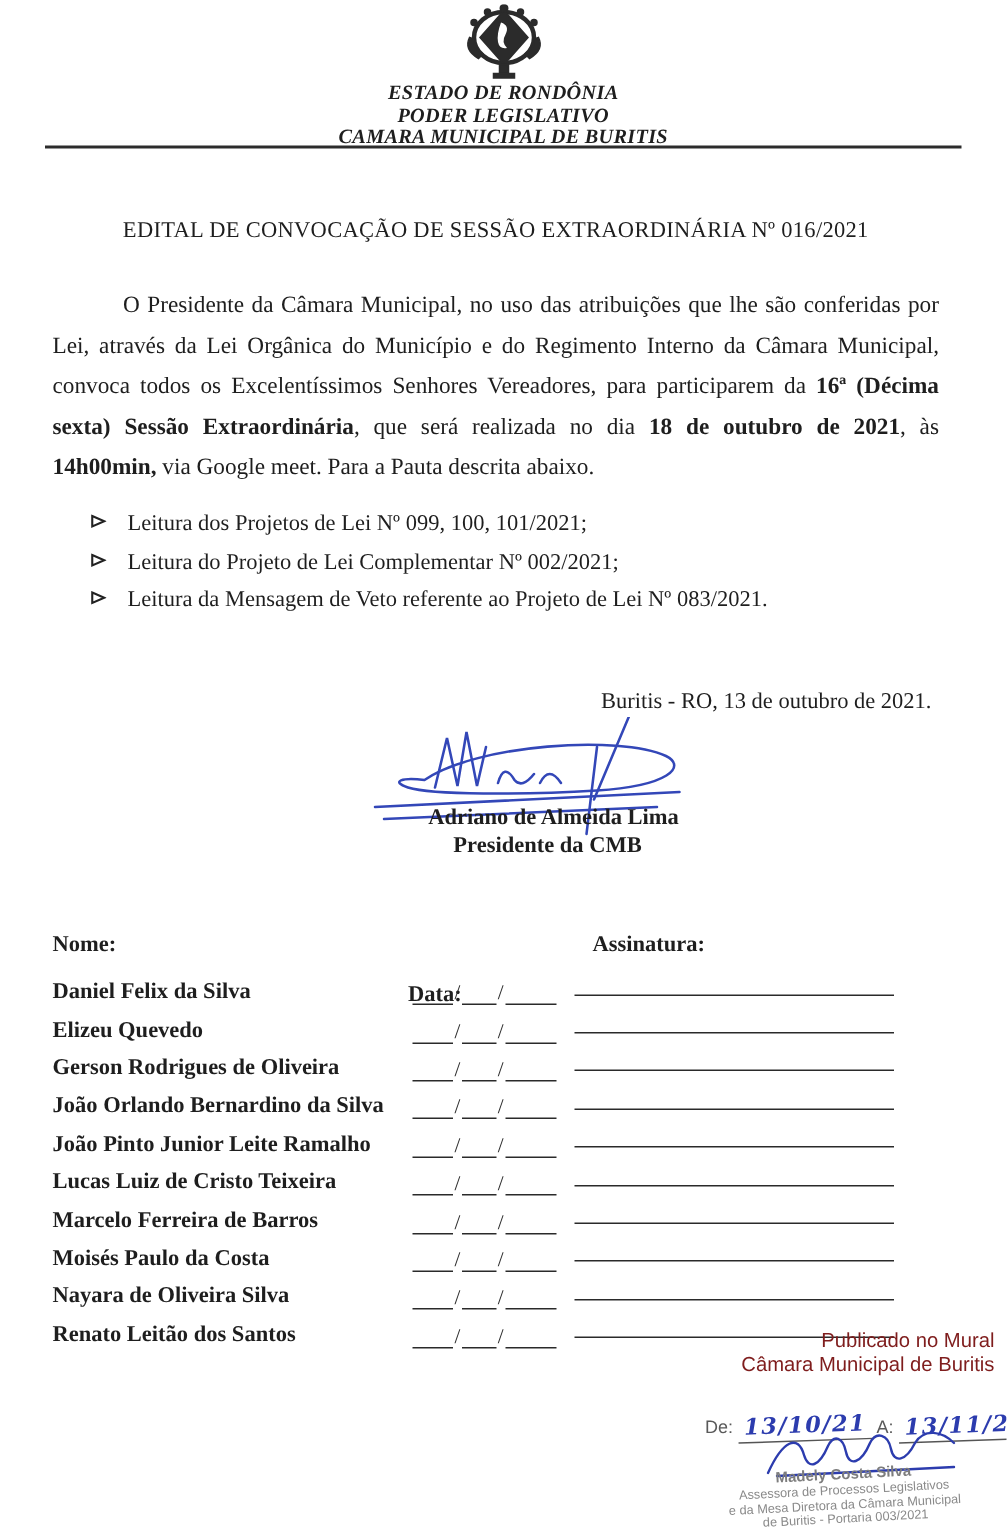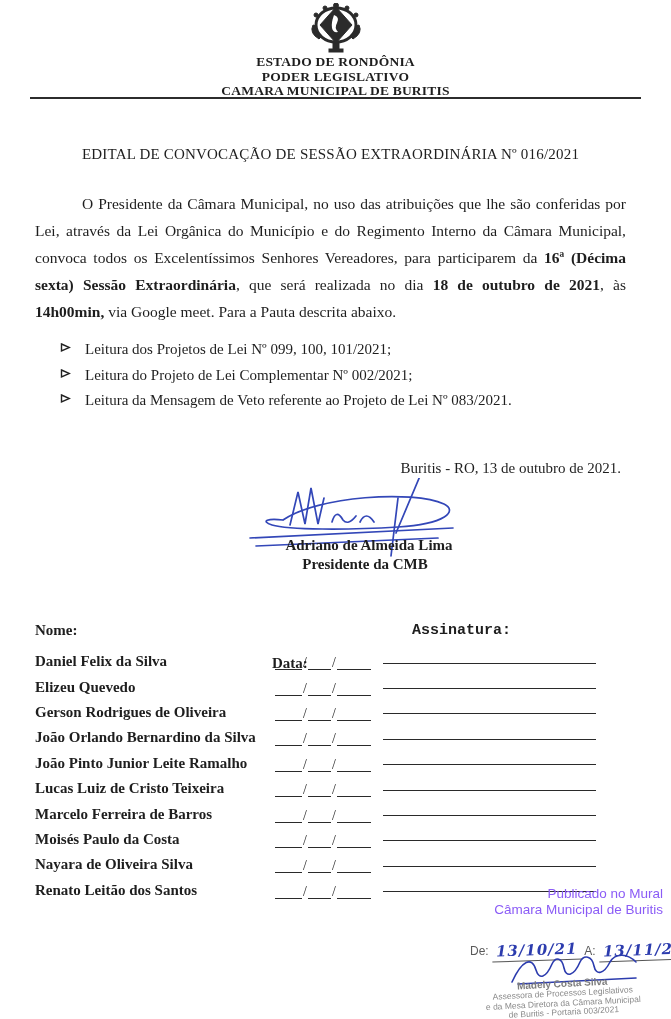--- a/index.html
+++ b/index.html
@@ -8,21 +8,21 @@
     width: 671px; height: 1019px;
     background: #ffffff;
     position: relative;
     overflow: hidden;
     font-family: "Liberation Serif", serif;
     color: #1e1e1e;
   }
   .page { position: absolute; inset: 0; }
 
   
-  .header { position: absolute; top: 0; left: 30px; right: 30px; text-align: center; }
+  .header { position: absolute; top: 0; left: 30px; right: 30px; text-align: center; font-style: italic; }
   .crest { margin: 3px auto 2px auto; display: block; }
   .org-line { font-weight: bold; font-size: 13.5px; line-height: 14.5px; letter-spacing: .2px; }
   .header-rule { position: absolute; top: 97px; left: 30px; right: 30px; border-top: 2px solid #2c2c2c; }
 
   
   .doc-title {
     position: absolute; top: 146px; left: 35px; right: 45px;
     text-align: center; font-weight: normal; font-size: 15px; letter-spacing: .2px;
   }
 
@@ -38,34 +38,34 @@
   
   .dateline { position: absolute; top: 460px; right: 50px; font-size: 15px; }
   .sig-scribble { position: absolute; left: 248px; top: 478px; pointer-events: none; }
   .sig-name { position: absolute; top: 537px; left: 369px; transform: translateX(-50%); font-weight: bold; font-size: 15px; white-space: nowrap; }
   .sig-role { position: absolute; top: 556px; left: 365px; transform: translateX(-50%); font-weight: bold; font-size: 15px; white-space: nowrap; }
 
   
   .att-header { position: absolute; top: 622px; left: 0; right: 0; font-weight: bold; font-size: 15px; }
   .att-header .col-nome { position: absolute; left: 35px; }
   .att-header .col-data { position: absolute; left: 272px; margin-top: 33px; }
-  .att-header .col-ass  { position: absolute; left: 412px; font-family: Liberation Mono, monospace; }
+  .att-header .col-ass  { position: absolute; left: 395px; }
   .att-rows { position: absolute; top: 649px; left: 35px; right: 75px; }
   .att-row { display: flex; align-items: center; height: 25.4px; }
   .att-name { flex: 0 0 240px; font-weight: bold; font-size: 15px; line-height: 19px; white-space: nowrap; }
   .date-blank { flex: 0 0 auto; display: flex; align-items: flex-end; font-size: 14px; line-height: 17px; color: #2a2a2a; }
   .date-blank .seg { display: inline-block; border-bottom: 1.3px solid #2a2a2a; height: 4px; }
   .date-blank .s1 { width: 27px; } .date-blank .s2 { width: 23px; } .date-blank .s3 { width: 34px; }
   .date-blank .slash { padding: 0 1px; position: relative; top: 1px; }
   .sig-line { flex: 1 1 auto; margin-left: 12px; border-bottom: 1.4px solid #2a2a2a; height: 4px; }
 
   
   .mural {
     position: absolute; top: 886px; right: 8px; text-align: right;
-    font-family: "Liberation Sans", sans-serif; font-size: 13.5px; line-height: 16px; color: #8b5cf6;
+    font-family: "Liberation Sans", sans-serif; font-size: 13.5px; line-height: 16px; color: #7f1d1d;
   }
   .pub-dates { position: absolute; top: 941px; left: 470px; white-space: nowrap; font-size: 12px; color: #5a5a5a; font-family: "Liberation Sans", sans-serif; }
   .hand { font-family: "DejaVu Serif", serif; font-style: italic; font-weight: bold; color: #2c3cae; font-size: 15px; letter-spacing: 1px; transform: rotate(-2deg); display: inline-block; }
   .pub-underline { border-bottom: 1.2px solid #555; padding: 0 4px 1px 4px; }
   .stamp-sig { position: absolute; left: 508px; top: 952px; pointer-events: none; }
   .stamp {
     position: absolute; top: 978px; left: 455px; width: 216px; text-align: center;
     font-family: "Liberation Sans", sans-serif; color: #8a8a8a; transform: rotate(-3deg);
   }
   .stamp-name { font-size: 10px; font-weight: bold; color: #7d7d7d; line-height: 11px; }

